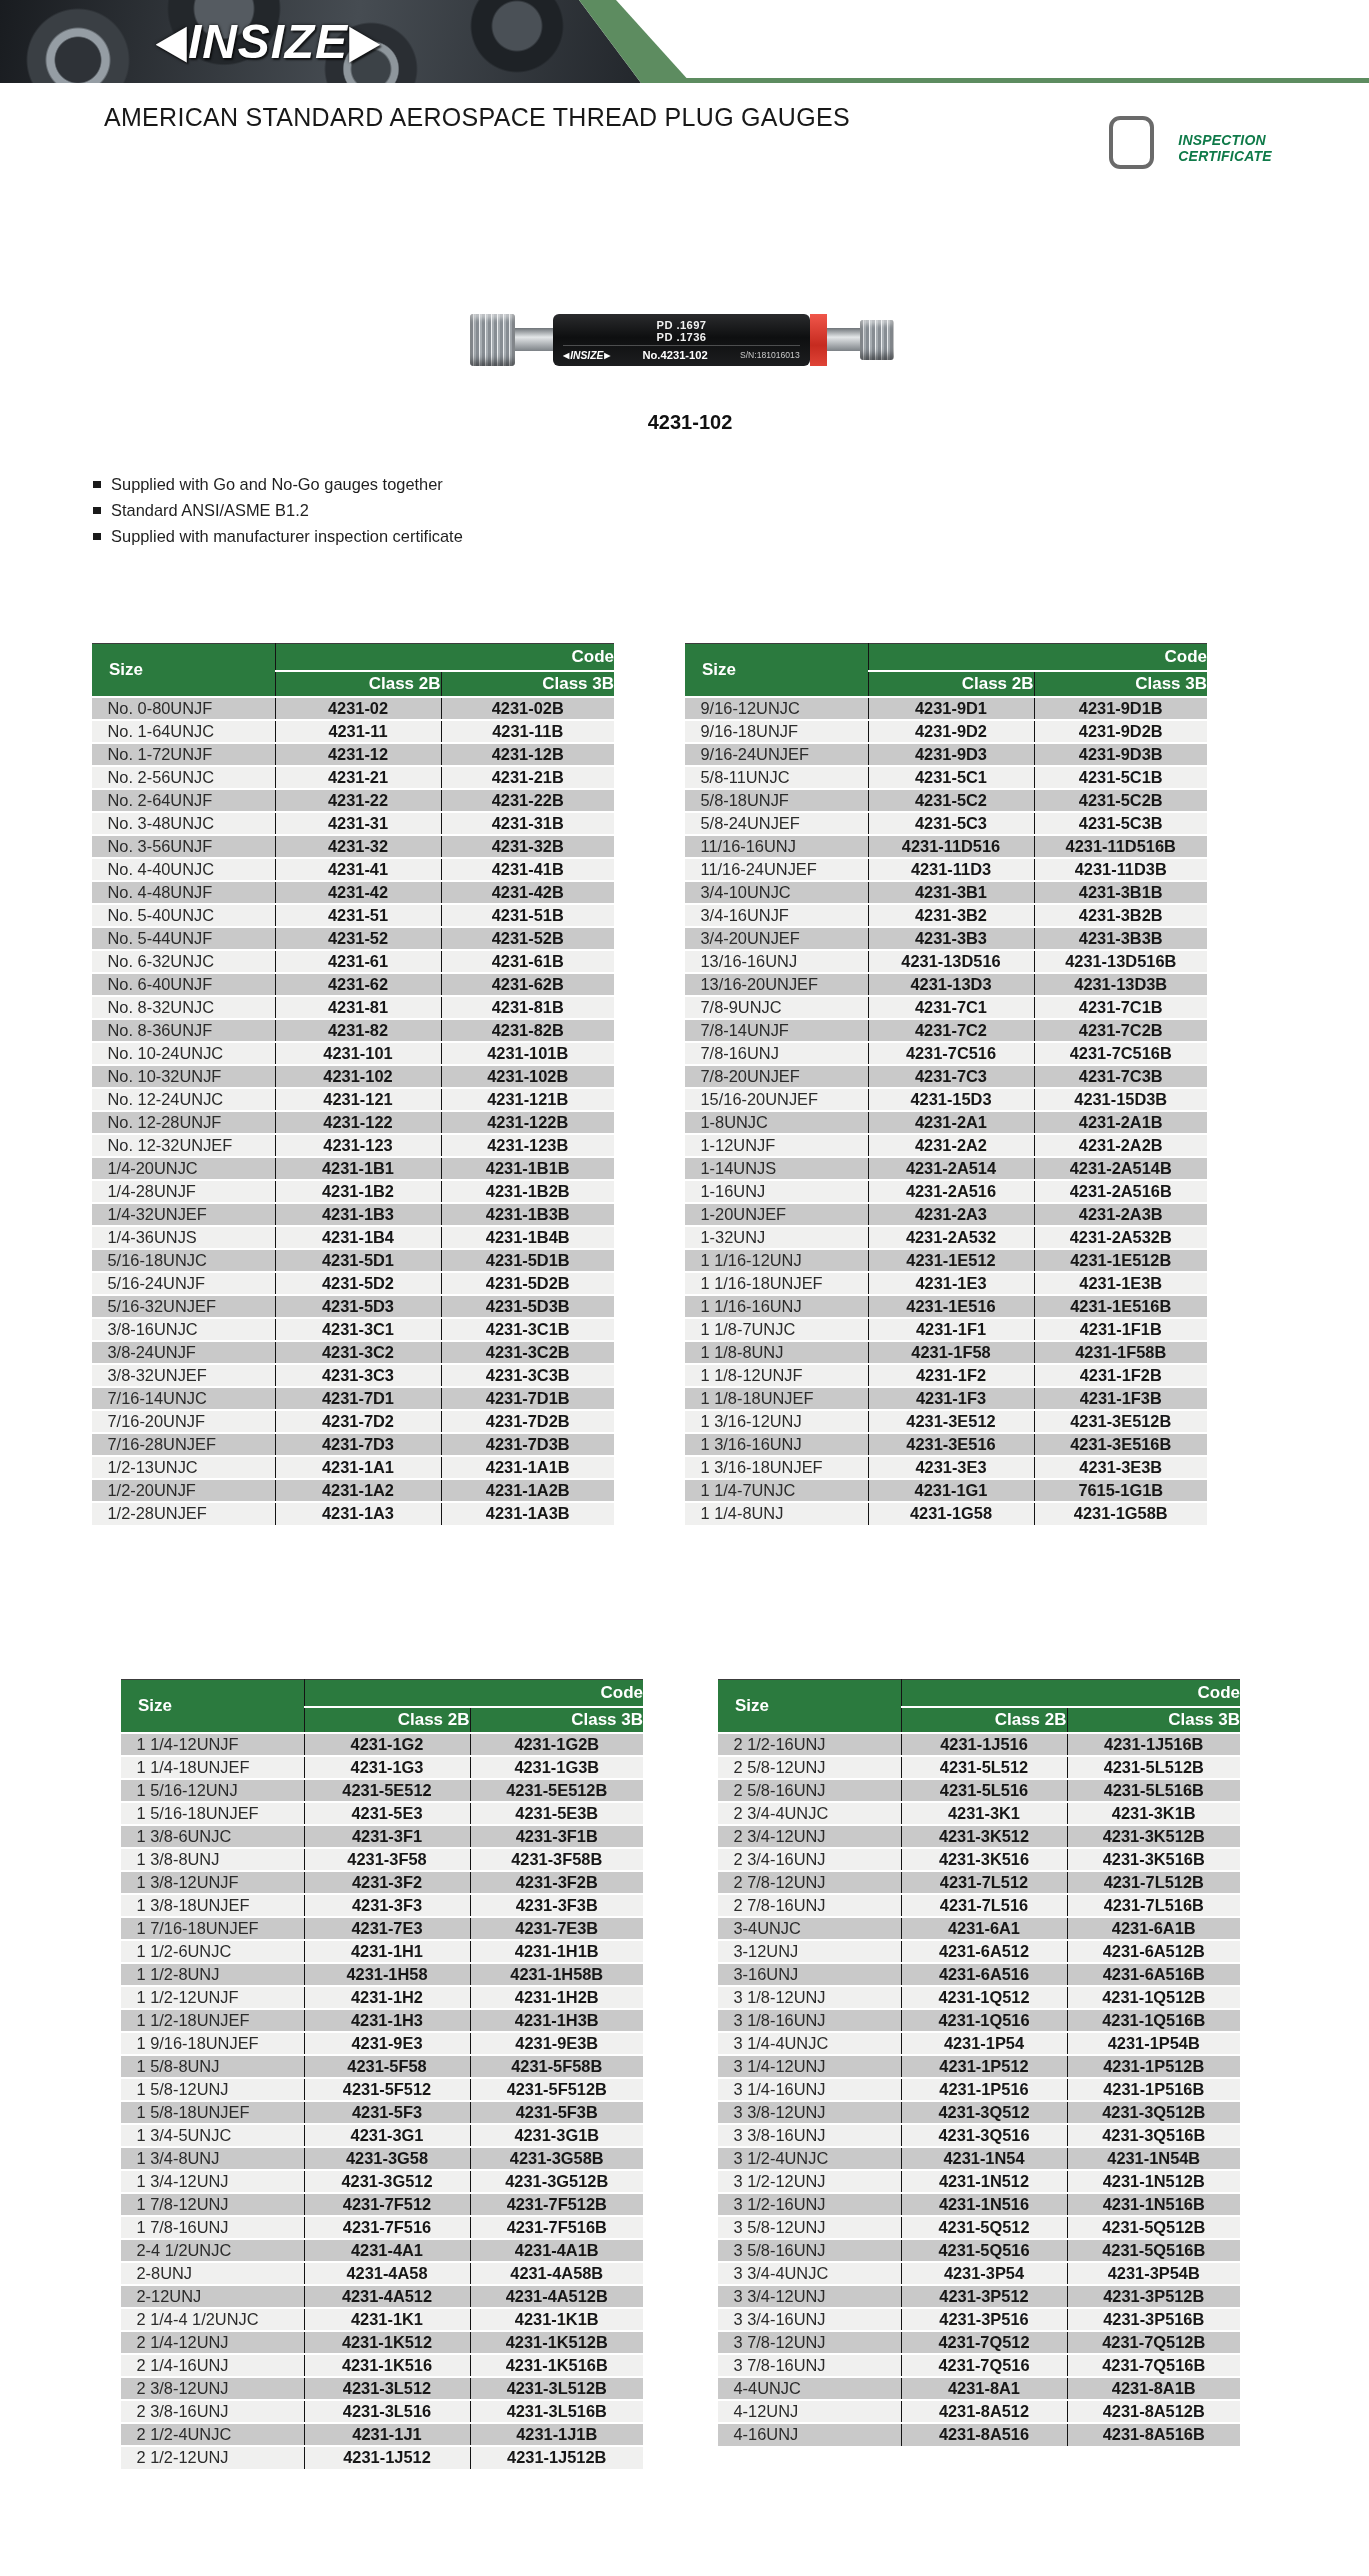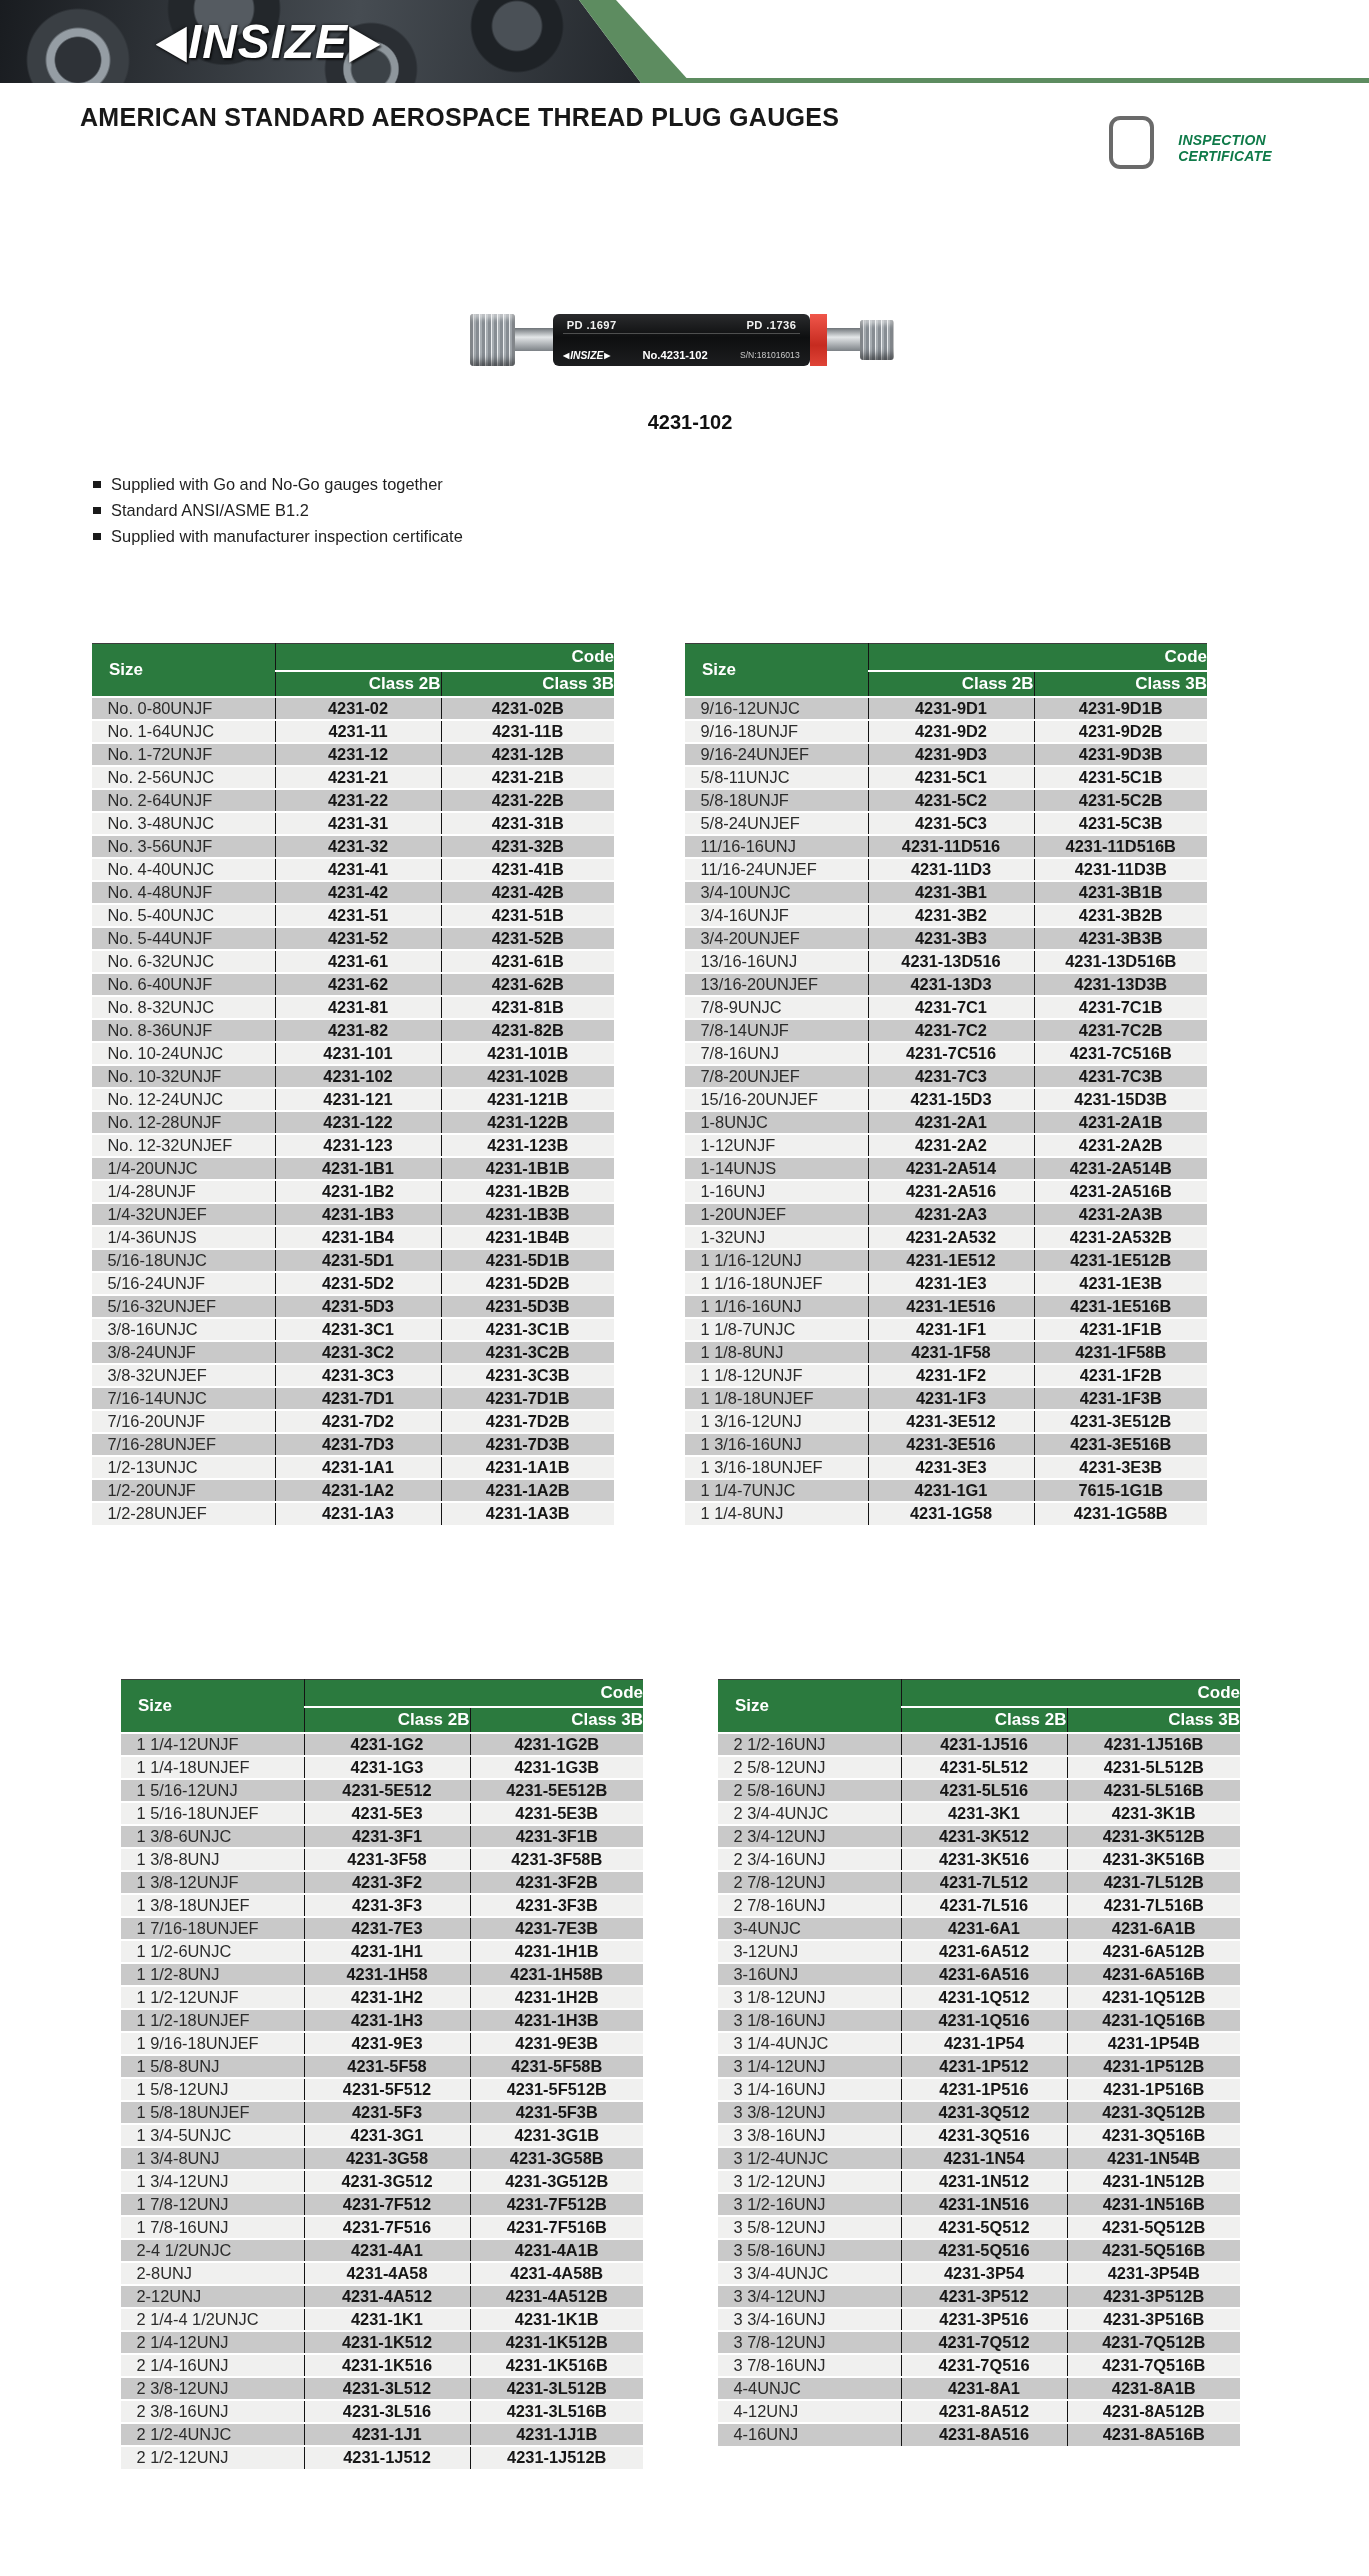--- a/index.html
+++ b/index.html
@@ -34,22 +34,22 @@
     position:absolute; top:10.3px; left:157px; height:62px;
     display:flex; align-items:center; gap:1.7px;
     color:#ffffff; font-style:italic; font-weight:bold;
     text-shadow:0 0 3.4px rgba(0,0,0,.8), 1.7px 1.7px 1.7px rgba(0,0,0,.6);
   }
   .insize-logo .logo-arrow { font-size:38px; line-height:1; transform:scaleY(1.15); font-style:normal; }
   .insize-logo .logo-word { font-size:48px; letter-spacing:0.9px; }
 
   
   .page-title {
-    position:absolute; top:103px; left:80px;
-    font-size:25px; font-weight:bold; letter-spacing:0.3px; color:#181818;
+    position:absolute; top:103px; left:104px;
+    font-size:25px; font-weight:normal; letter-spacing:0.3px; color:#181818;
   }
   .cert-badge { position:absolute; top:116px; left:1109px; width:164px; height:55px; }
   .cert-frame {
     position:absolute; top:0; left:0; width:45px; height:53px;
     border:4.3px solid #6a6a6a; border-radius:11.2px;
   }
   .cert-text {
     position:absolute; top:14px; left:21px;
     background:#ffffff; padding:1.7px 1.7px 1.7px 4.3px;
     color:#0f7a49; font-style:italic; font-weight:bold;
@@ -68,21 +68,21 @@
     height:22.4px; background:linear-gradient(180deg,#6e7378,#e3e6e8 40%,#7c8186);
   }
   .shaft-left { width:38px; }
   .shaft-right { width:33px; }
   .gauge-body {
     width:257px; height:52px; background:linear-gradient(180deg,#2a2b2d,#0e0f10 45%,#1c1d1f);
     border-radius:6px; padding:5.2px 10.3px 4.3px 10.3px;
     display:flex; flex-direction:column; justify-content:space-between;
   }
   .gauge-row { display:flex; justify-content:space-between; align-items:center; }
-  .gauge-row.top { padding:0 3.4px; border-bottom:0.9px solid rgba(255,255,255,.25); padding-bottom:2.6px; }
+  .gauge-row.top { padding:0 3.4px; border-bottom:0.9px solid rgba(255,255,255,.25); padding-bottom:2.6px;flex-direction:column; }
   .gauge-pd { color:#f2f2f2; font-size:11.2px; font-weight:bold; letter-spacing:0.4px; }
   .gauge-logo { color:#ffffff; font-style:italic; font-weight:bold; font-size:10.3px; display:flex; align-items:center; gap:0.9px; }
   .gauge-logo .logo-arrow { font-size:7.8px; font-style:normal; }
   .gauge-model { color:#ffffff; font-size:11.2px; font-weight:bold; }
   .gauge-serial { color:#c9c9c9; font-size:8.6px; }
   .gauge-red { width:17px; height:52px; background:linear-gradient(180deg,#f0564a,#c62b20 60%,#e04437); }
   .gauge-caption {
     position:absolute; top:411px; left:470px; width:440px;
     text-align:center; font-size:20px; font-weight:bold; color:#111;
   }

